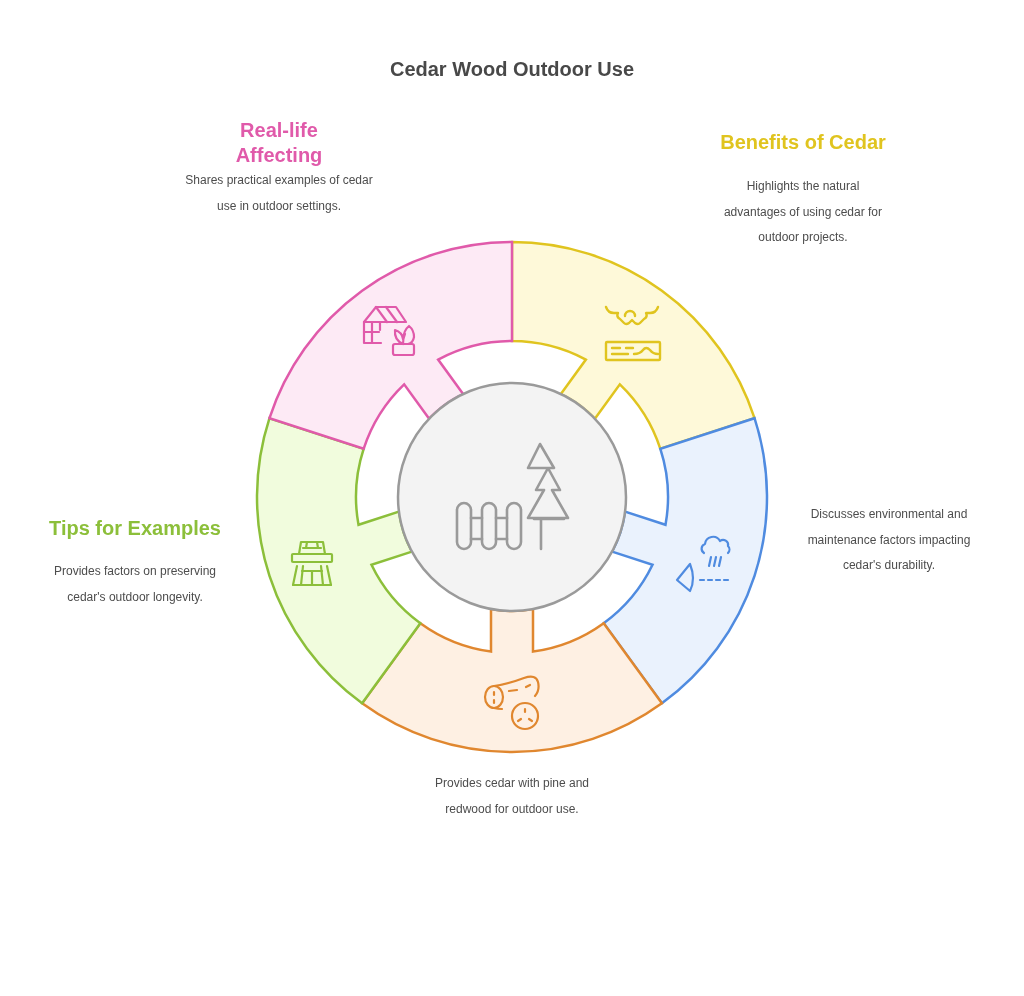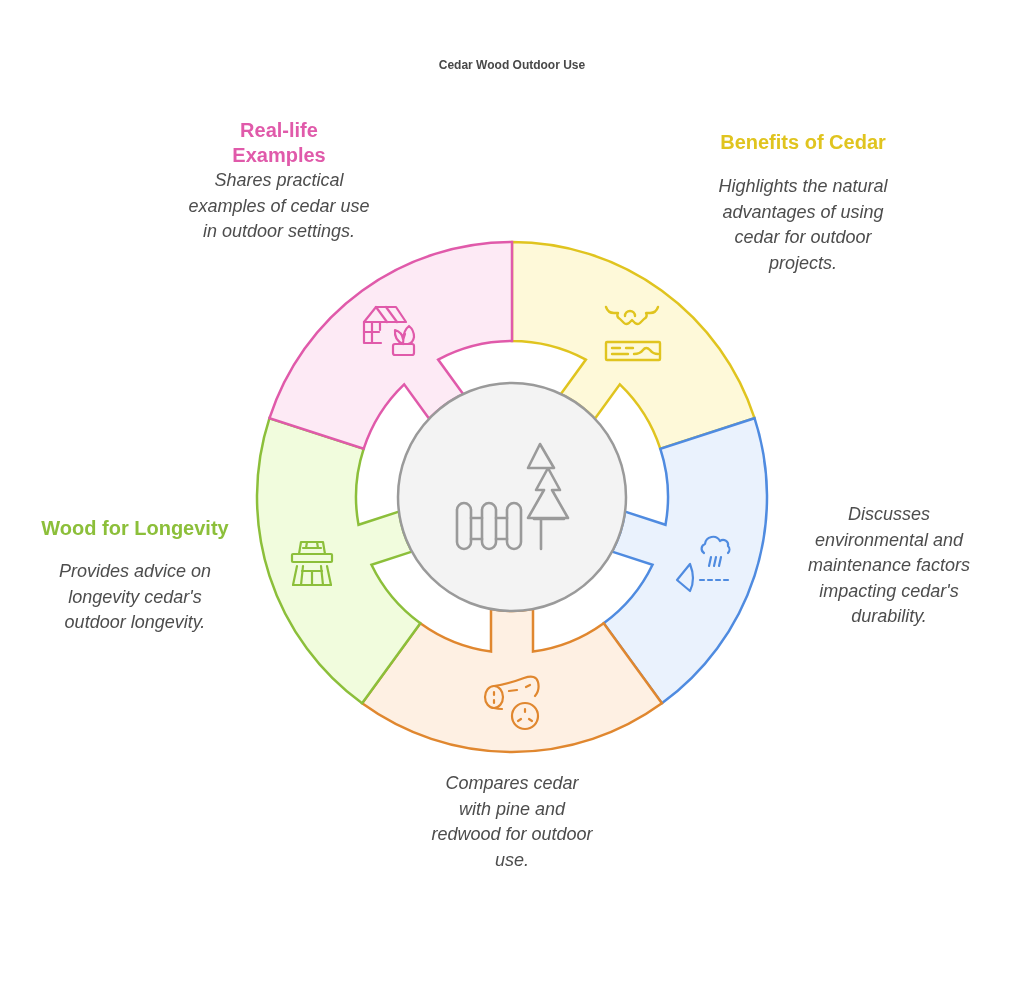--- a/index.html
+++ b/index.html
@@ -1,22 +1,22 @@
 <!DOCTYPE html>
 <html><head>
 <meta charset="utf-8">
 <style>
   html, body { margin: 0; padding: 0; background: #ffffff; }
   body { width: 1024px; height: 996px; position: relative; overflow: hidden;
          font-family: "Liberation Sans", "DejaVu Sans", sans-serif; }
   .title { position: absolute; left: 0; width: 1024px; top: 58px; text-align: center;
-           font-size: 12px; font-weight: bold; color: #484848; }
+           font-size: 20px; font-weight: bold; color: #484848; }
   .label { position: absolute; text-align: center; }
   .label .head { font-weight: bold; font-size: 20px; line-height: 25px; }
-  .label .desc { font-size: 18px; line-height: 25.5px; color: #4d4d4d; font-style: italic; }
+  .label .desc { font-size: 12px; line-height: 25.5px; color: #4d4d4d; }
   svg.ring { position: absolute; left: 0; top: 0; }
 </style>
 </head>
 <body>
 
 <div class="title">Cedar Wood Outdoor Use</div>
 
 <svg class="ring" width="1024" height="996" viewBox="0 0 1024 996">
   <g id="segments-layer">
       <path d="M 512.00 242.00 A 255 255 0 0 1 754.52 418.20 L 660.36 448.79 A 156 156 0 0 0 619.85 384.29 L 594.85 418.69 A 114 114 0 0 0 560.87 394.01 L 585.87 359.60 A 156 156 0 0 0 512.00 341.00 Z" fill="#fef9d9" stroke="#e0c41f" stroke-width="2.5" stroke-linejoin="miter"></path>
@@ -107,24 +107,24 @@
 <div class="label" style="left:688px; top:130px; width:230px;">
   <div class="head" style="color:#e0c41f;">Benefits of Cedar</div>
   <div class="desc" style="margin-top:19px; width:170px; margin-left:30px;">Highlights the natural advantages of using cedar for outdoor projects.</div>
 </div>
 
 <div class="label" style="left:786px; top:502px; width:216px;">
   <div class="desc" style="width:186px; margin-left:10px;">Discusses environmental and maintenance factors impacting cedar's durability.</div>
 </div>
 
 <div class="label" style="left:404px; top:771px; width:216px;">
-  <div class="desc" style="width:170px; margin-left:23px;">Compares cedar with pine and redwood for outdoor use.</div>
+  <div class="desc" style="width:170px; margin-left:23px;">Provides cedar with pine and redwood for outdoor use.</div>
 </div>
 
 <div class="label" style="left:20px; top:516px; width:230px;">
-  <div class="head" style="color:#8cbf3a;">Wood for Longevity</div>
-  <div class="desc" style="margin-top:18px; width:180px; margin-left:25px;">Provides advice on longevity cedar's outdoor longevity.</div>
+  <div class="head" style="color:#8cbf3a;">Tips for Examples</div>
+  <div class="desc" style="margin-top:18px; width:180px; margin-left:25px;">Provides factors on preserving cedar's outdoor longevity.</div>
 </div>
 
 <div class="label" style="left:168px; top:118px; width:222px;">
-  <div class="head" style="color:#e05aaa; width:120px; margin-left:51px;">Real-life Examples</div>
+  <div class="head" style="color:#e05aaa; width:120px; margin-left:51px;">Real-life Affecting</div>
   <div class="desc" style="width:190px; margin-left:16px;">Shares practical examples of cedar use in outdoor settings.</div>
 </div>
 
 </body></html>

